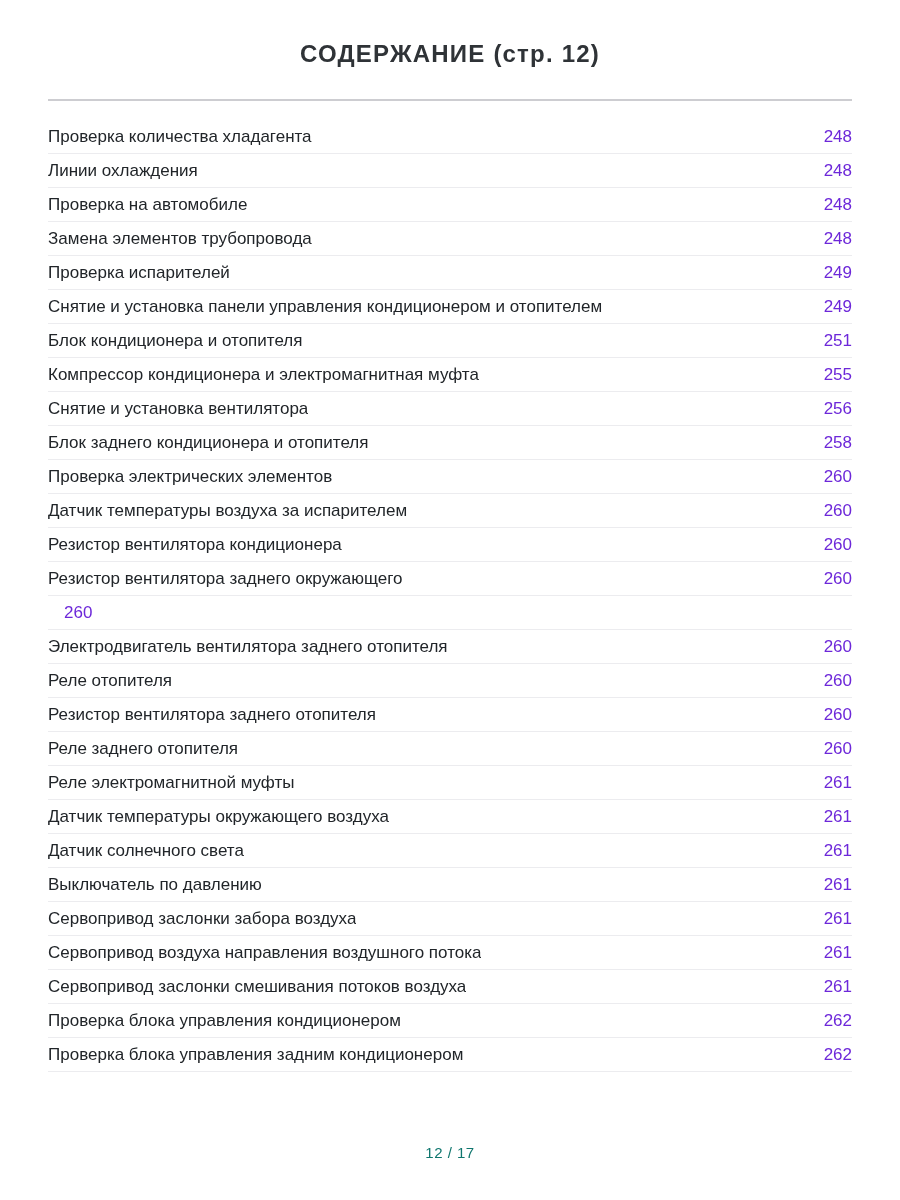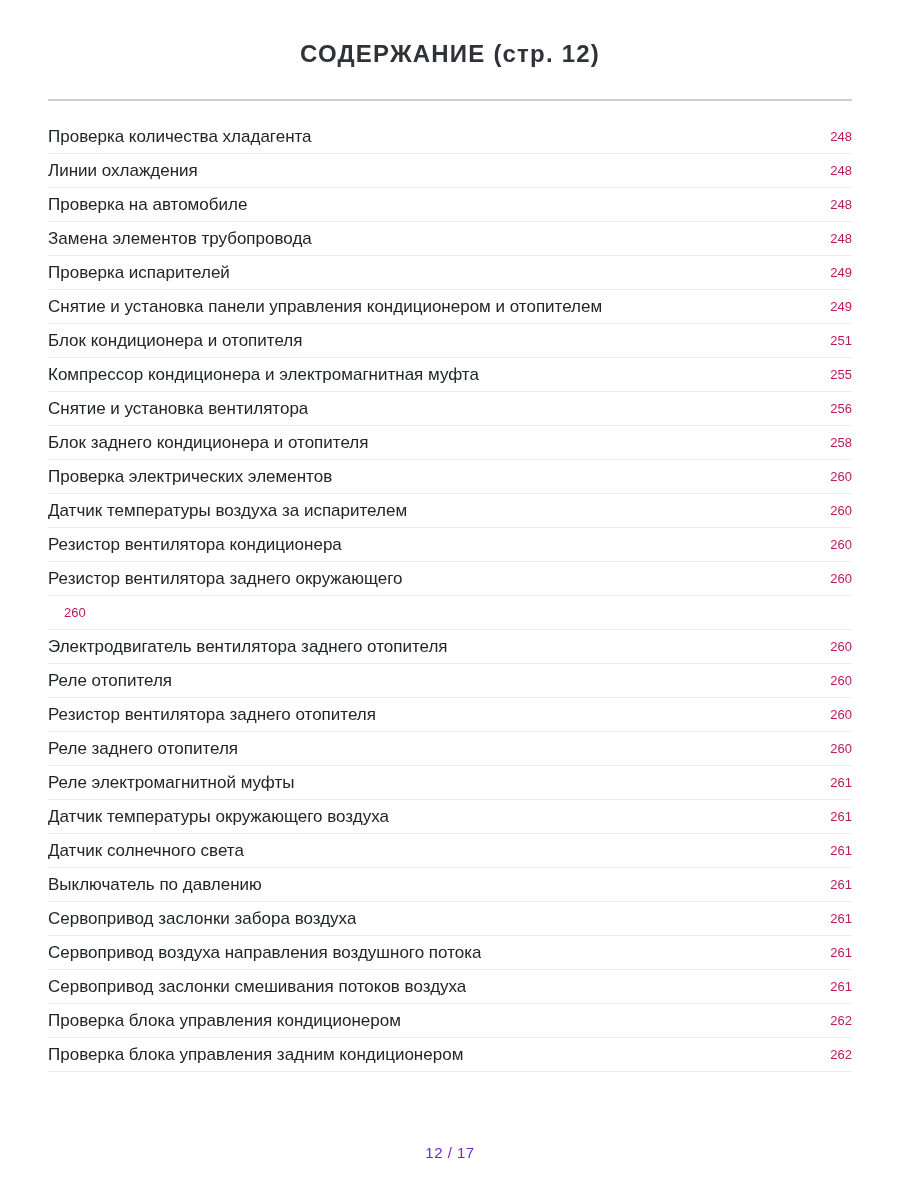--- a/index.html
+++ b/index.html
@@ -42,30 +42,30 @@
     border-bottom: 1px solid #ececef;
     cursor: pointer;
   }
   .toc-label {
     font-size: 17px;
     color: #212529;
     white-space: nowrap;
     overflow: hidden;
   }
   .toc-page {
-    font-size: 13px;
-    color: #be185d;
+    font-size: 17px;
+    color: #6d28d9;
     padding-left: 16px;
     flex-shrink: 0;
   }
   .pager {
     margin-top: 72px;
     text-align: center;
     font-size: 15px;
-    color: #6d28d9;
+    color: #0f766e;
     letter-spacing: 0.5px;
   }
 </style>
 </head>
 <body>
 
 <div class="page">
 
   <div class="toc-title">СОДЕРЖАНИЕ (стр. 12)</div>
 

